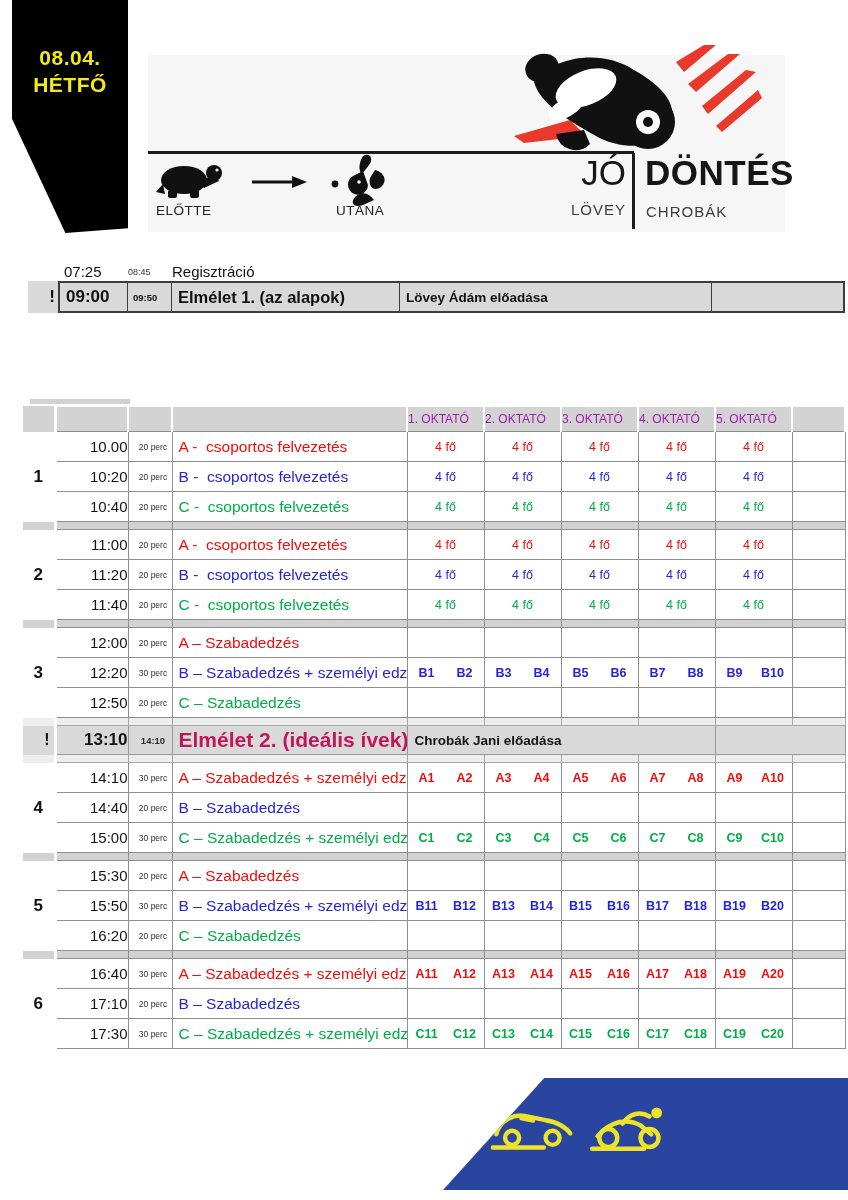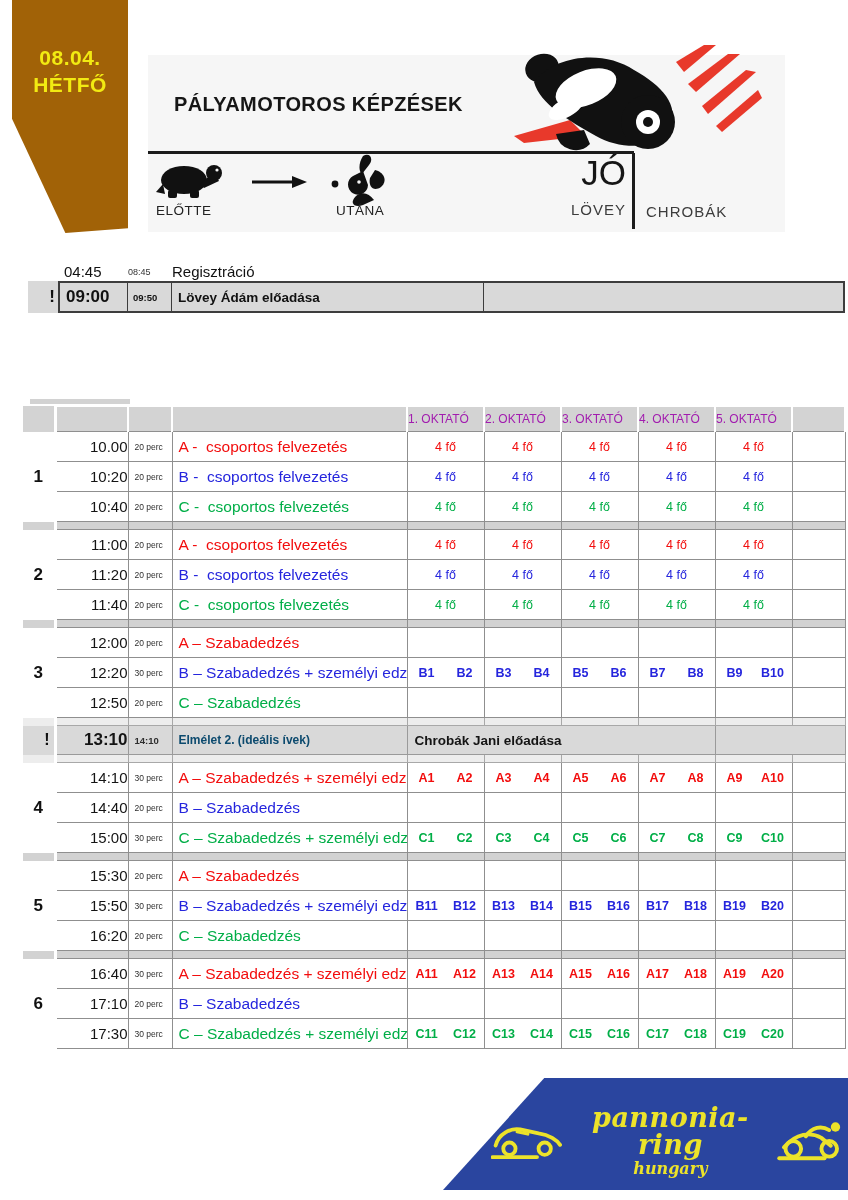--- a/index.html
+++ b/index.html
@@ -1,20 +1,20 @@
 <!DOCTYPE html>
 <html><head>
 <meta charset="utf-8">
 <style>
   html,body{margin:0;padding:0;background:#fff;}
   body{font-family:"Liberation Sans","DejaVu Sans",sans-serif;color:#111;}
   #page{position:relative;width:848px;height:1200px;background:#fff;overflow:hidden;}
 
   
-  .ribbon{position:absolute;left:12px;top:0;width:116px;height:233px;background:#a16207;
+  .ribbon{position:absolute;left:12px;top:0;width:116px;height:233px;background:#000000;
           clip-path:polygon(0 0,100% 0,100% 98%,46% 100%,0 51%);}
   .ribbon-text{position:absolute;left:0;top:44px;width:100%;text-align:center;
                color:#f2ea12;font-weight:800;font-size:21px;line-height:27px;letter-spacing:.5px;}
 
   
   .hpanel{position:absolute;left:148px;top:55px;width:637px;height:177px;background:#f6f6f6;}
   .htitle{position:absolute;left:26px;top:38px;font-size:20px;font-weight:700;letter-spacing:.4px;color:#161616;}
   .hline{position:absolute;left:0;top:96px;width:486px;height:3px;background:#1b1b1b;}
   .vline{position:absolute;left:484px;top:98px;width:3px;height:76px;background:#1b1b1b;}
   .turtle{position:absolute;left:8px;top:105px;}
@@ -57,25 +57,25 @@
   .numcol{border:none !important;border-right:3px solid #fff !important;background:#fff !important;
           text-align:center;vertical-align:middle;font-weight:700;font-size:17px;}
   .hrow .numcol,.sep .numcol{background:#d2d2d2 !important;}
   .hrow .numcol{background:#d3d3d3 !important;}
   .sep td{background:#d2d2d2;border:1px solid #8f8f8f;height:7px;}
   .sep.light td{background:#ededed;border:1px solid #a8a8a8;}
   .sep.light .numcol{background:#ededed !important;}
   .irow td{background:#d9d9d9;border:1px solid #9a9a9a;height:28px;}
   .irow .numcol{background:#d9d9d9 !important;text-align:right;padding-right:4px;font-size:16px;}
   .time{padding-left:9px !important;font-size:15px;color:#141414;text-align:right;}
-  .dur{padding-left:6px !important;font-size:8.5px;color:#2e2e2e;}
+  .dur{padding-left:6px !important;font-size:8.5px;color:#2e2e2e;text-align:center;}
   .act{padding-left:6px !important;font-size:15.5px;white-space:pre;}
   .irow .time{font-size:17px;font-weight:700;}
   .irow .dur{font-size:9.5px;font-weight:700;}
-  .irow .act{font-size:12px;font-weight:700;color:#0c4a6e;margin-top:29px;}
+  .irow .act{font-size:21px;font-weight:700;color:#be185d;margin-top:29px;}
   .irow .spk{font-size:13.5px;font-weight:700;padding-left:7px;color:#141414;}
   .cp{display:flex;width:100%;}
   .cp span{flex:1;text-align:center;font-size:12.5px;}
   .cp span:empty{display:none;}
   tr.pairs .cp span{font-weight:700;}
   tr.red .act,tr.red .cp span{color:#f20d0d;}
   tr.blue .act,tr.blue .cp span{color:#2525dd;}
   tr.green .act,tr.green .cp span{color:#00ae47;}
 
   
@@ -93,21 +93,20 @@
 <div id="page">
 
   <div class="ribbon">
     <div class="ribbon-text">
       <div>08.04.</div>
       <div>HÉTFŐ</div>
     </div>
   </div>
 
   <div class="hpanel">
-    <div class="htitle">PÁLYAMOTOROS KÉPZÉSEK</div>
     <div class="hline"></div>
     <div class="vline"></div>
 
     <svg class="turtle" width="70" height="42" viewBox="0 0 70 42">
       <ellipse cx="28" cy="20" rx="23" ry="14" fill="#111"></ellipse>
       <path d="M44,24 L58,12 L63,21 L48,28 Z" fill="#111"></path>
       <circle cx="58" cy="13" r="8" fill="#111"></circle>
       <circle cx="61" cy="10" r="1.6" fill="#f6f6f6"></circle>
       <rect x="12" y="30" width="9" height="8" rx="2" fill="#111"></rect>
       <rect x="34" y="30" width="9" height="8" rx="2" fill="#111"></rect>
@@ -141,34 +140,36 @@
       <path d="M34,40 C56,12 104,8 134,28 C162,44 180,62 170,88 C158,108 120,108 96,94 C68,78 40,62 34,40 Z" fill="#111"></path>
       <ellipse cx="86" cy="46" rx="32" ry="17" fill="#fff" transform="rotate(-22 86 46)"></ellipse>
       <ellipse cx="66" cy="66" rx="19" ry="9" fill="#fff" transform="rotate(-28 66 66)"></ellipse>
       <circle cx="148" cy="80" r="27" fill="#111"></circle>
       <circle cx="148" cy="80" r="12" fill="#fff"></circle>
       <circle cx="148" cy="80" r="5" fill="#111"></circle>
       <path d="M56,92 a20,20 0 0 0 34,10 l-6,-14 z" fill="#111"></path>
     </svg>
 
     <div class="jo">JÓ</div>
+    <div class="dontes">DÖNTÉS</div>
     <div class="lovey">LÖVEY</div>
     <div class="chrobak">CHROBÁK</div>
   </div>
 
   <div class="regrow">
-    <div class="t">04:45</div>
+    <div class="t">07:25</div>
     <div class="e">08:45</div>
     <div class="n">Regisztráció</div>
   </div>
 
   <div class="excl1">!</div>
   <div class="elm1">
     <div class="c t">09:00</div>
     <div class="c e">09:50</div>
+    <div class="c n">Elmélet 1. (az alapok)</div>
     <div class="c s">Lövey Ádám előadása</div>
     <div class="c x"></div>
   </div>
 
   <div class="topstrip"></div>
 
   <table class="maintable">
     <colgroup>
       <col style="width:32px">
         <col style="width:73px">
@@ -827,24 +828,20 @@
 
   <div class="fbanner">
     <div class="flogo">
       <svg width="88" height="50" viewBox="0 0 100 52">
         <path d="M6,32 C10,16 26,9 38,11 L62,16 C76,18 86,25 90,31" fill="none" stroke="#ece32a" stroke-width="5" stroke-linecap="round"></path>
         <circle cx="24" cy="36" r="8" fill="none" stroke="#ece32a" stroke-width="5"></circle>
         <circle cx="70" cy="36" r="8" fill="none" stroke="#ece32a" stroke-width="5"></circle>
         <path d="M34,14 l14,3" stroke="#ece32a" stroke-width="4" stroke-linecap="round"></path>
         <line x1="2" y1="47" x2="60" y2="47" stroke="#ece32a" stroke-width="5" stroke-linecap="round"></line>
       </svg>
-      <div class="ftext">
-        <div class="l1">pannonia-ring</div>
-        <div class="l2">hungary</div>
-      </div>
       <svg width="86" height="50" viewBox="0 0 96 52">
         <circle cx="26" cy="36" r="10" fill="none" stroke="#ece32a" stroke-width="5"></circle>
         <circle cx="72" cy="36" r="10" fill="none" stroke="#ece32a" stroke-width="5"></circle>
         <path d="M14,34 C30,16 48,14 62,22 L74,32" fill="none" stroke="#ece32a" stroke-width="5" stroke-linecap="round"></path>
         <path d="M42,20 C50,8 62,6 72,12" fill="none" stroke="#ece32a" stroke-width="5" stroke-linecap="round"></path>
         <circle cx="80" cy="8" r="6" fill="#ece32a"></circle>
         <line x1="8" y1="48" x2="66" y2="48" stroke="#ece32a" stroke-width="5" stroke-linecap="round"></line>
       </svg>
     </div>
   </div>

